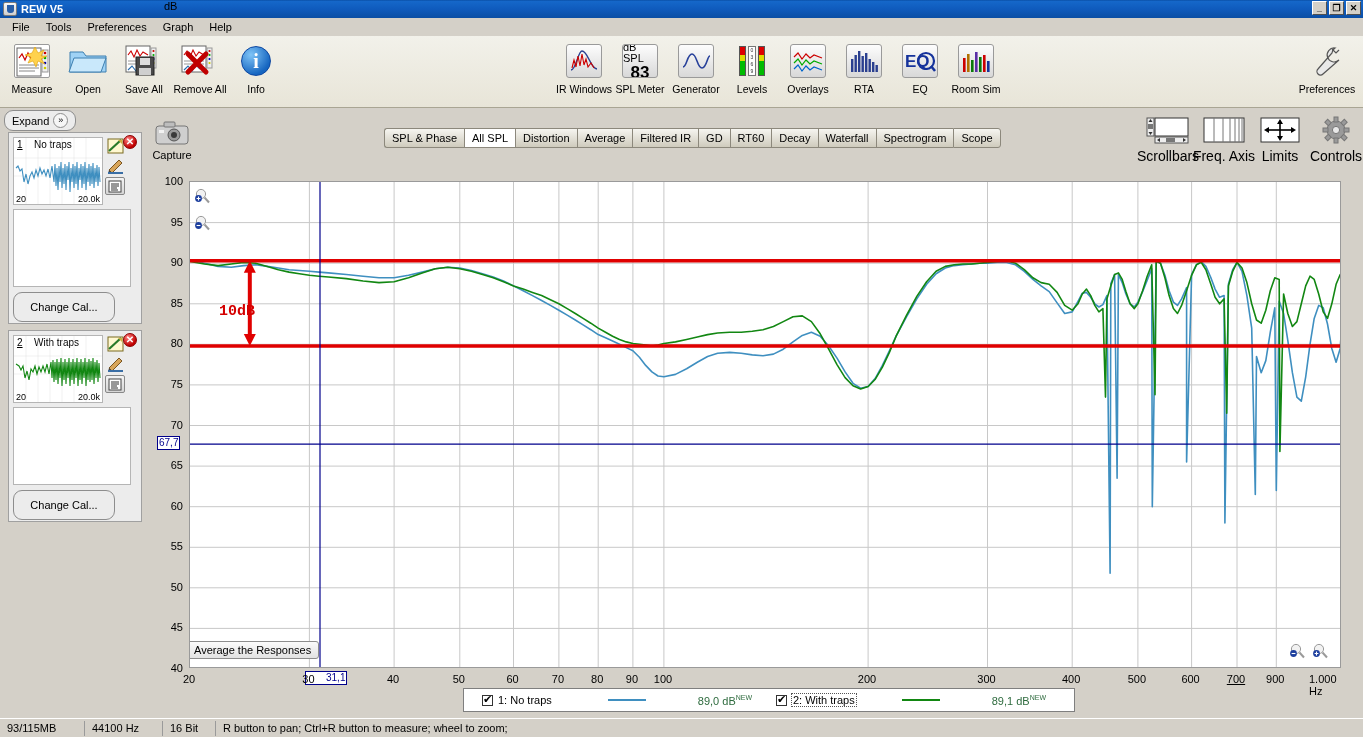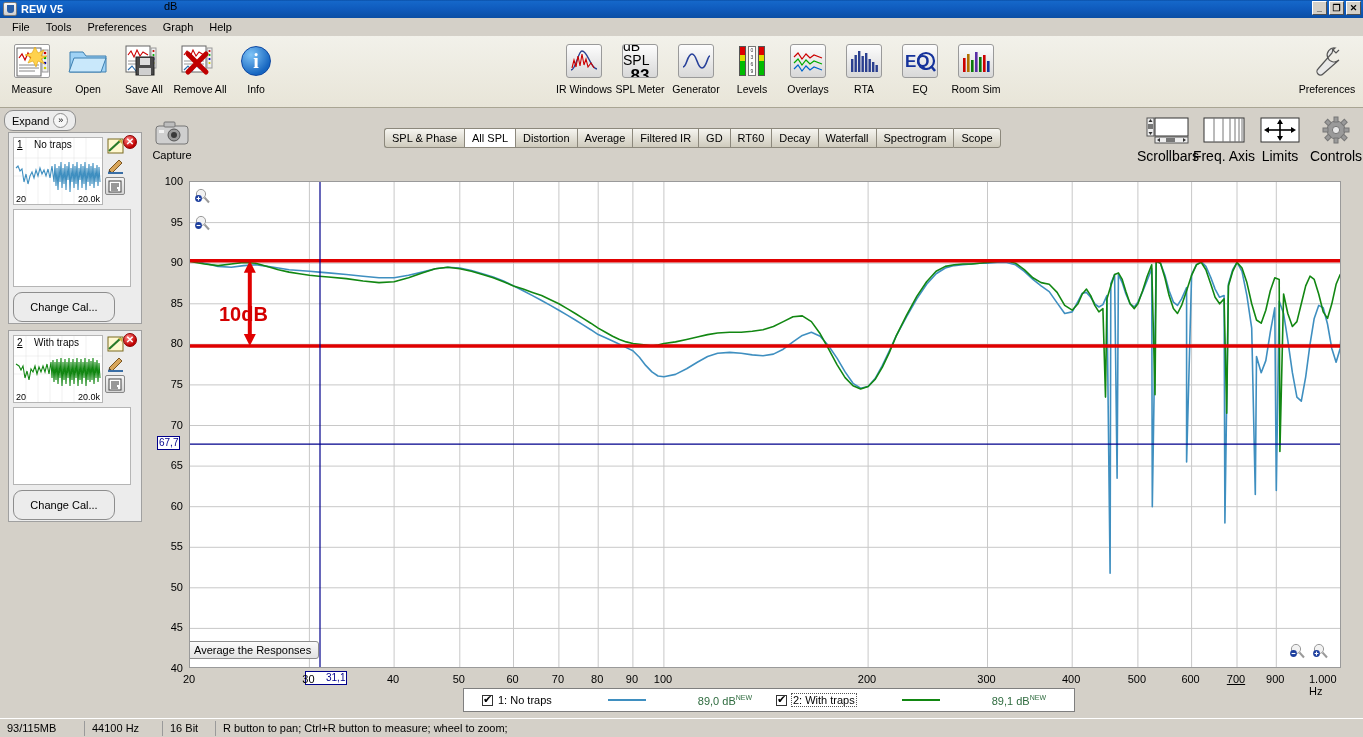--- a/index.html
+++ b/index.html
@@ -157,22 +157,22 @@
     position:absolute; font-size:10px; color:#00008b; background:#fff;
     border:1px solid #00008b; padding:0 1px; line-height:12px;
   }
   .avgbtn{
     position:absolute; font-size:11px; padding:2px 7px; background:#ececec;
     background:linear-gradient(to bottom,#fbfbfb,#e2e2e2);
     border:1px solid #8d8d8d; border-radius:3px;
   }
   .mag{ position:absolute; width:16px;height:16px; }
   .annot10db{
-    position:absolute; color:#d40000; font-weight:bold; font-size:20px;
-    font-family:Liberation Sans, sans-serif;
+    position:absolute; color:#d40000; font-weight:bold; font-size:15px;
+    font-family:Liberation Mono, monospace;
   }
 </style>
 </head>
 <body>
 
 <div id="titlebar">
   <span class="javaicon"></span>
   <span>REW V5</span>
   <span class="winbtns">
     <span class="winbtn">_</span>
@@ -282,21 +282,21 @@
             <polyline points="5,22 7,14 9,21 11,10 13,20 15,8 17,19 19,13 21,21 24,17 27,22" fill="none" stroke="#c00" stroke-width="1.1"></polyline>
           </svg>
         </span>
       </span>
       <span class="lbl">IR Windows</span>
     </div>
 
     <div class="tbitem">
       <span class="glyph">
         <span class="ic-grad" style="flex-direction:column;line-height:1;">
-          <span style="font-size:14px;">dB SPL</span>
+          <span style="font-size:11px;">dB SPL</span>
           <span style="font-size:17px;font-weight:bold;">83</span>
         </span>
       </span>
       <span class="lbl">SPL Meter</span>
     </div>
 
     <div class="tbitem">
       <span class="glyph">
         <span class="ic-grad">
           <svg width="32" height="28" viewBox="0 0 32 28">

